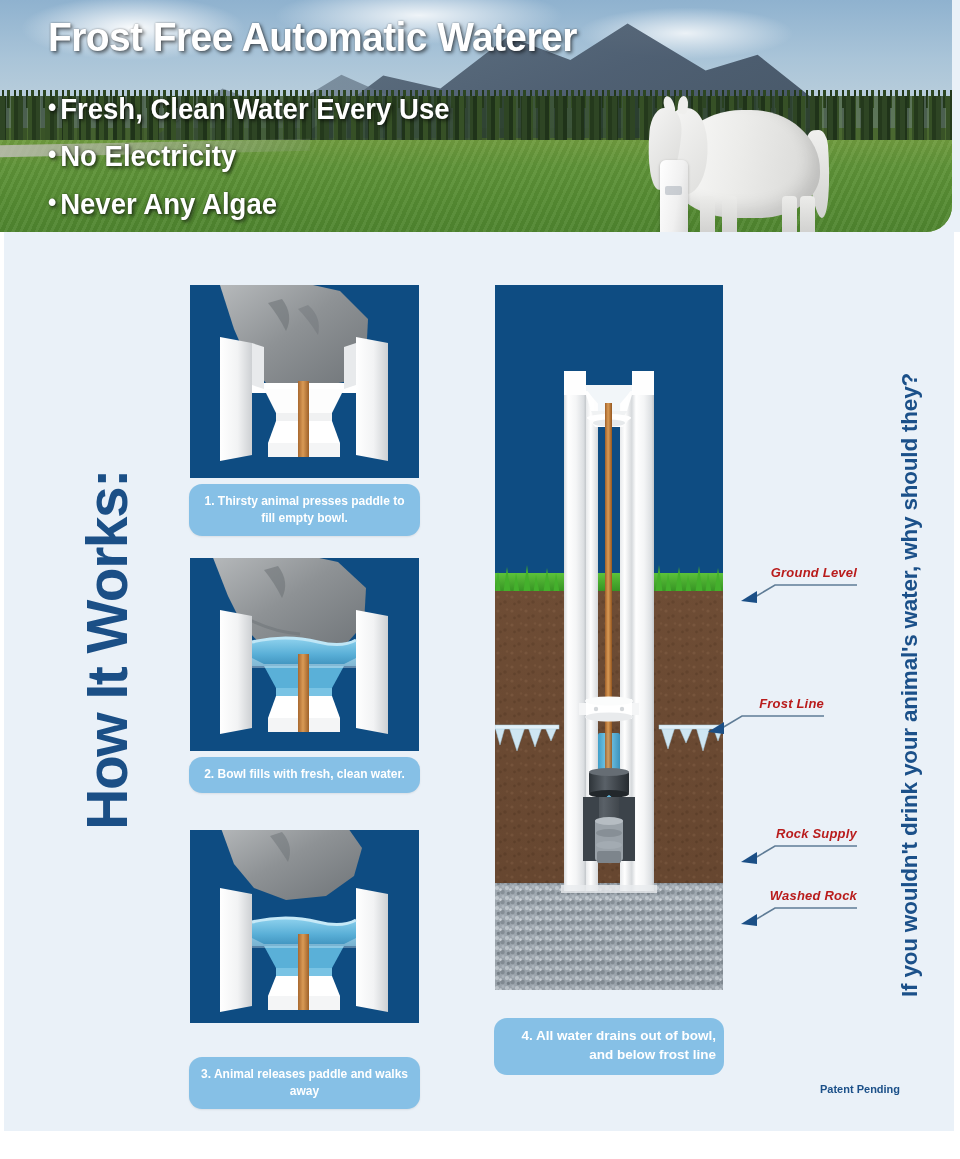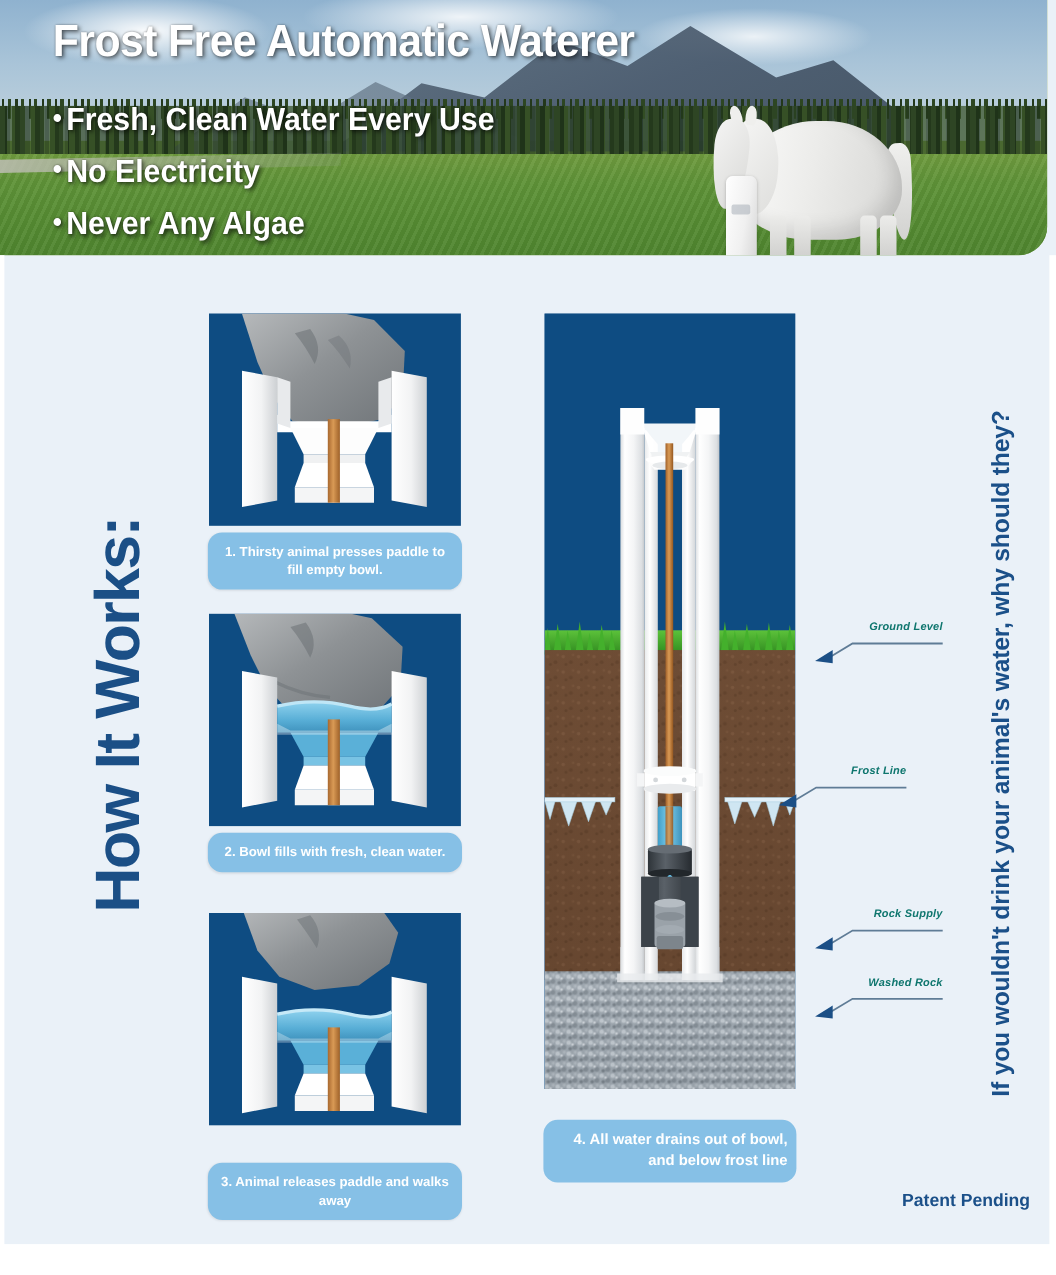--- a/index.html
+++ b/index.html
@@ -252,41 +252,41 @@
     padding: 9px 8px 10px;
   }
 
   
   .callout {
     position: absolute;
     height: 40px;
   }
   .callout-text {
     position: absolute; right: 0; top: 0;
-    font-size: 10px;
+    font-size: 13px;
     font-style: italic;
     font-weight: bold;
-    color: #0f766e;
+    color: #b91c1c;
     white-space: nowrap;
     letter-spacing: .2px;
   }
   .callout-line {
     position: absolute; left: 0; top: 0; width: 100%; height: 100%;
     overflow: visible;
   }
   #callout-ground { left: 735px; top: 565px; width: 122px; }
   #callout-frost  { left: 702px; top: 696px; width: 122px; }
   #callout-soil   { left: 735px; top: 761px; width: 122px; }
   #callout-water  { left: 735px; top: 826px; width: 122px; }
   #callout-rock   { left: 735px; top: 888px; width: 122px; text-align: center; }
 
   #patent-pending {
     position: absolute;
     left: 820px; top: 1083px;
-    font-size: 16px;
+    font-size: 11px;
     font-weight: bold;
     color: #1b5089;
     white-space: nowrap;
     text-align: right;
   }
   #bottom-strip {
     position: absolute; left: 0; bottom: 0; width: 100%; height: 28px;
     background: #ffffff;
   }
   #page-border-l { position: absolute; left: 0; top: 232px; width: 4px; height: 927px; background: #ffffff; }

